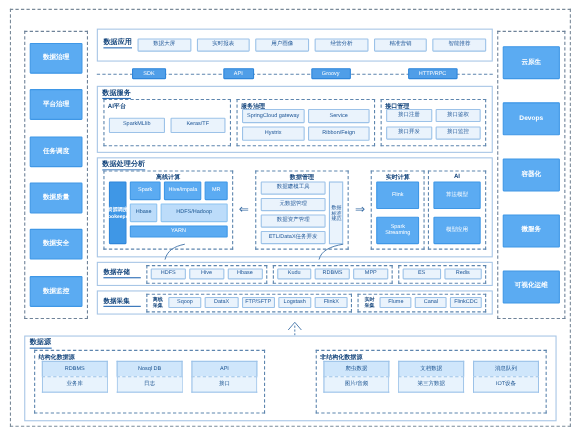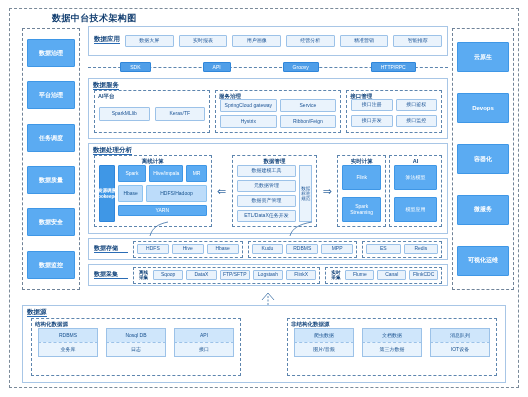--- a/index.html
+++ b/index.html
@@ -171,21 +171,20 @@
   }
 
   .connector{position:absolute;pointer-events:none;left:0;top:0;}
 </style>
 </head>
 <body>
 
 <div class="canvas">
   <div class="outer-frame"></div>
 
-  <div class="title">数据中台技术架构图</div>
 
   <div class="rail left">
     <div class="rail-item">数据治理</div>
     <div class="rail-item">平台治理</div>
     <div class="rail-item">任务调度</div>
     <div class="rail-item">数据质量</div>
     <div class="rail-item">数据安全</div>
     <div class="rail-item">数据监控</div>
   </div>
 

